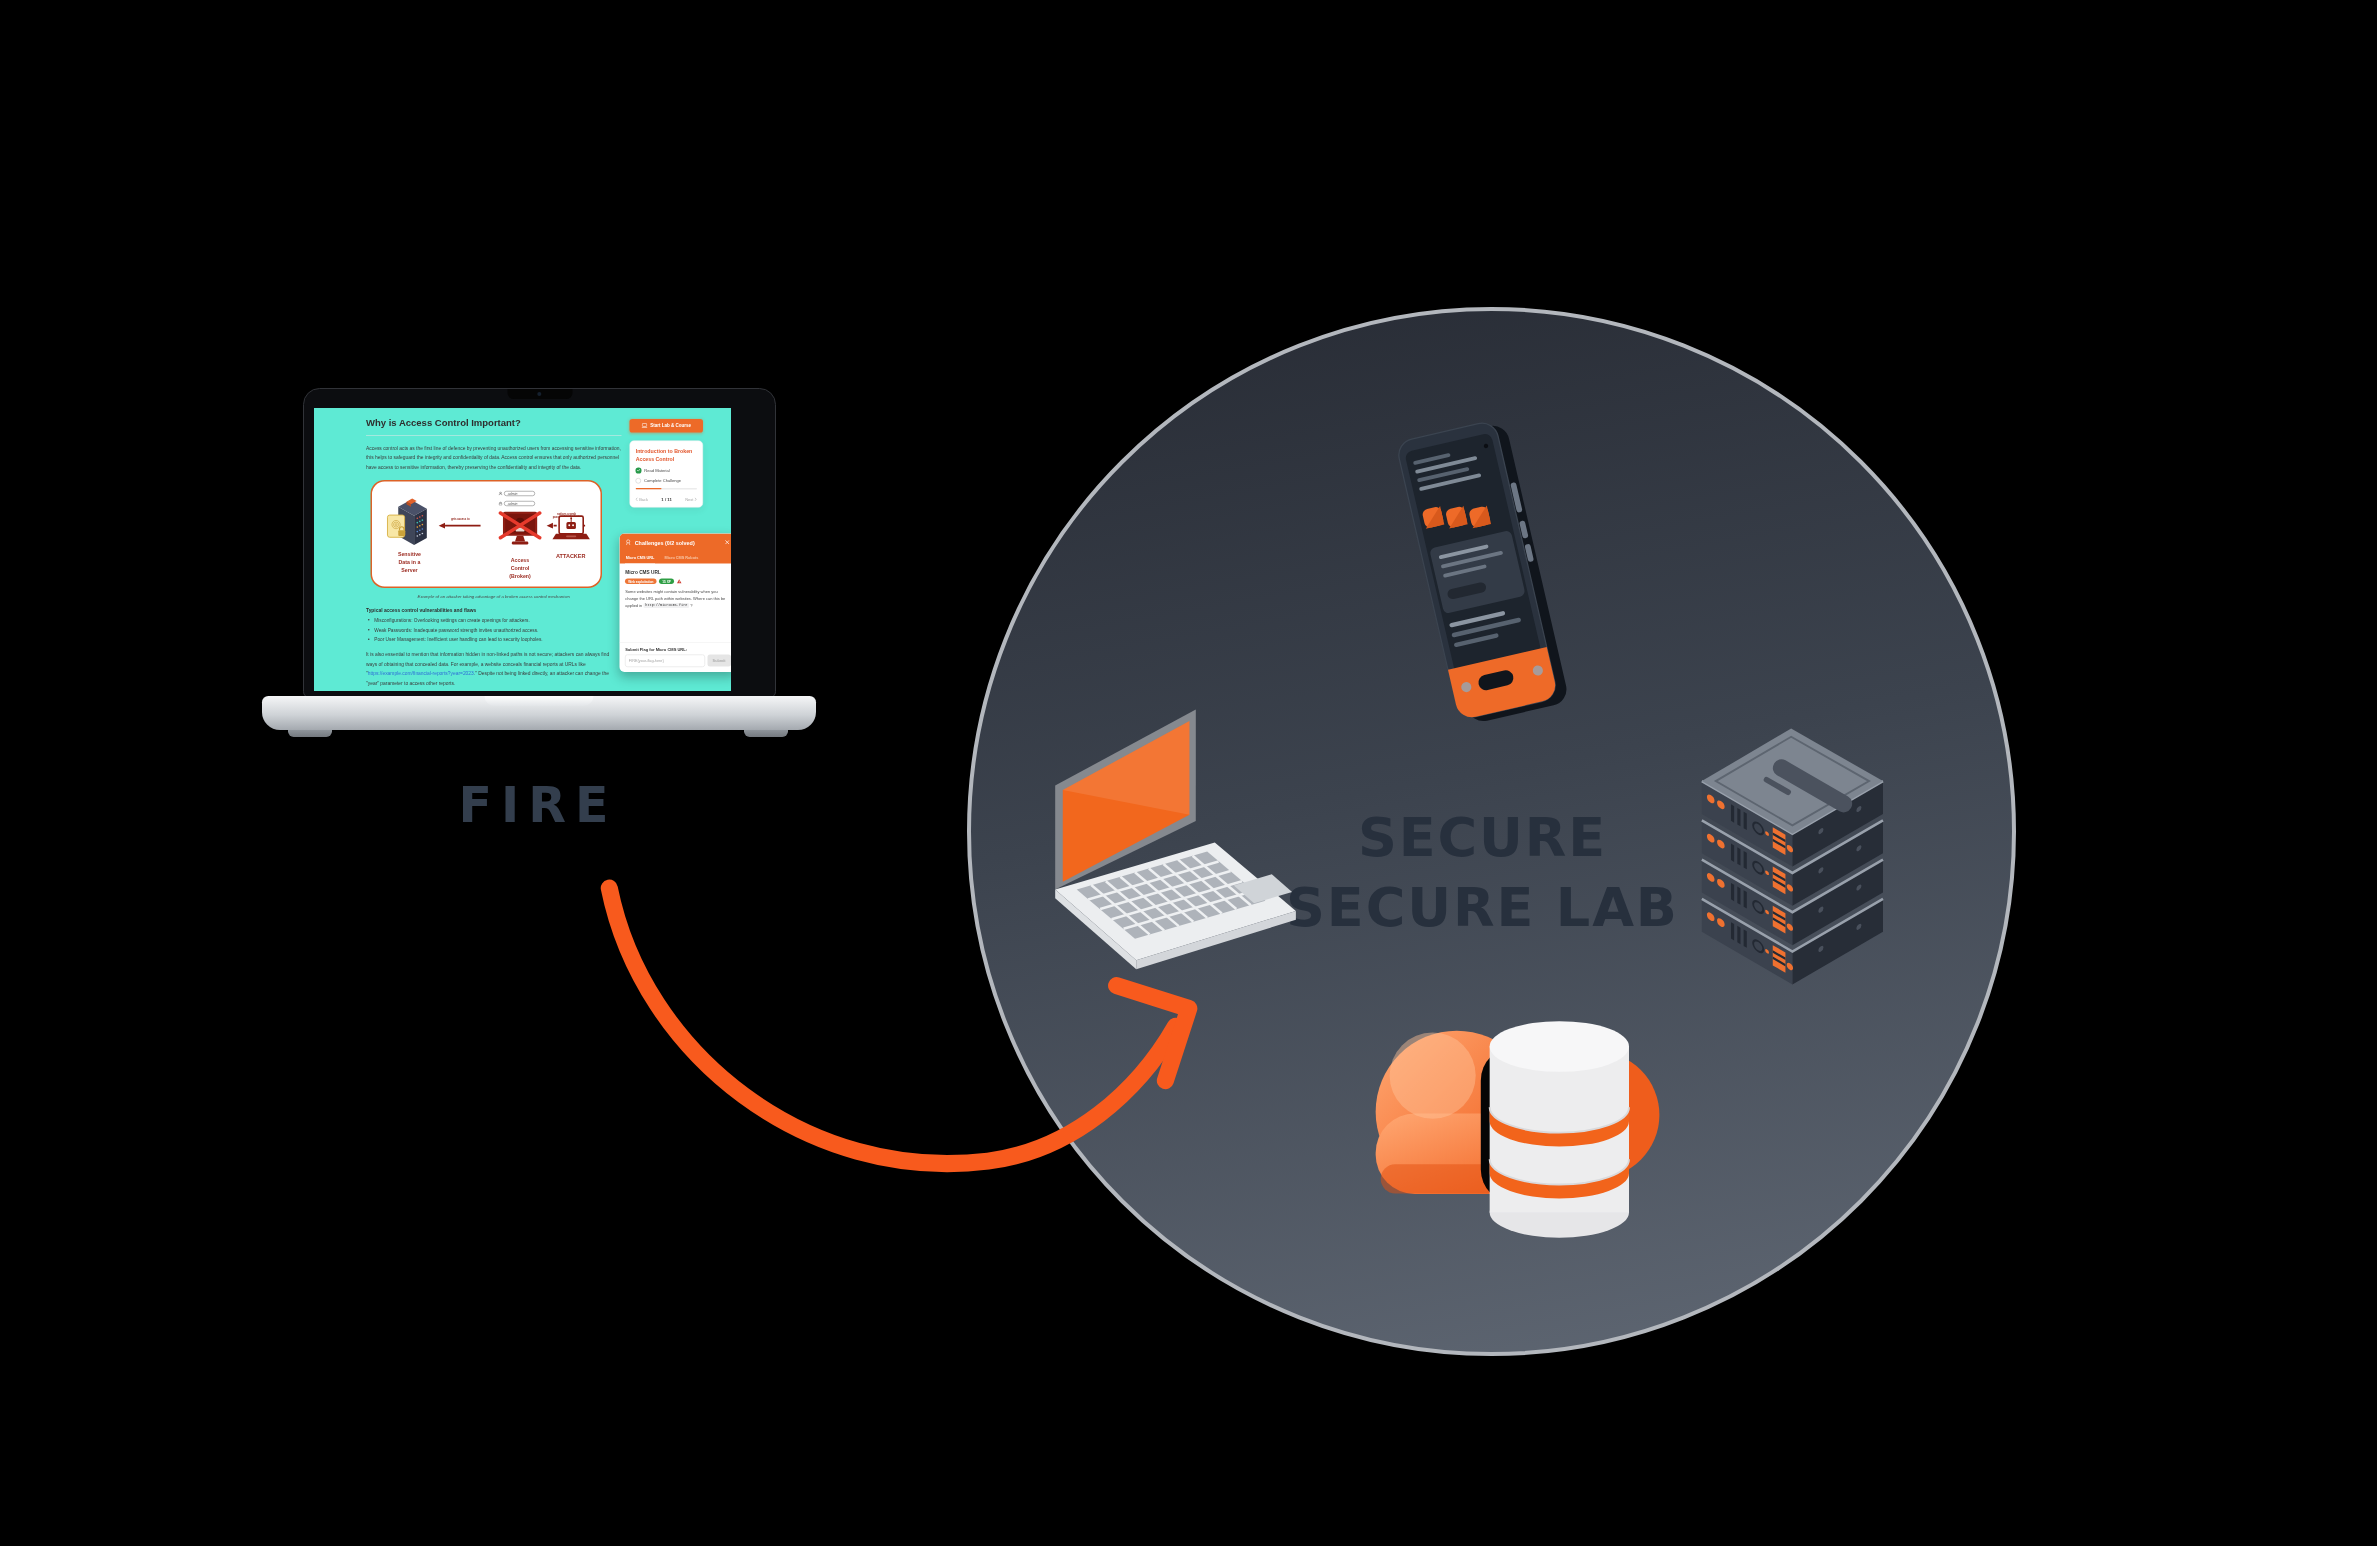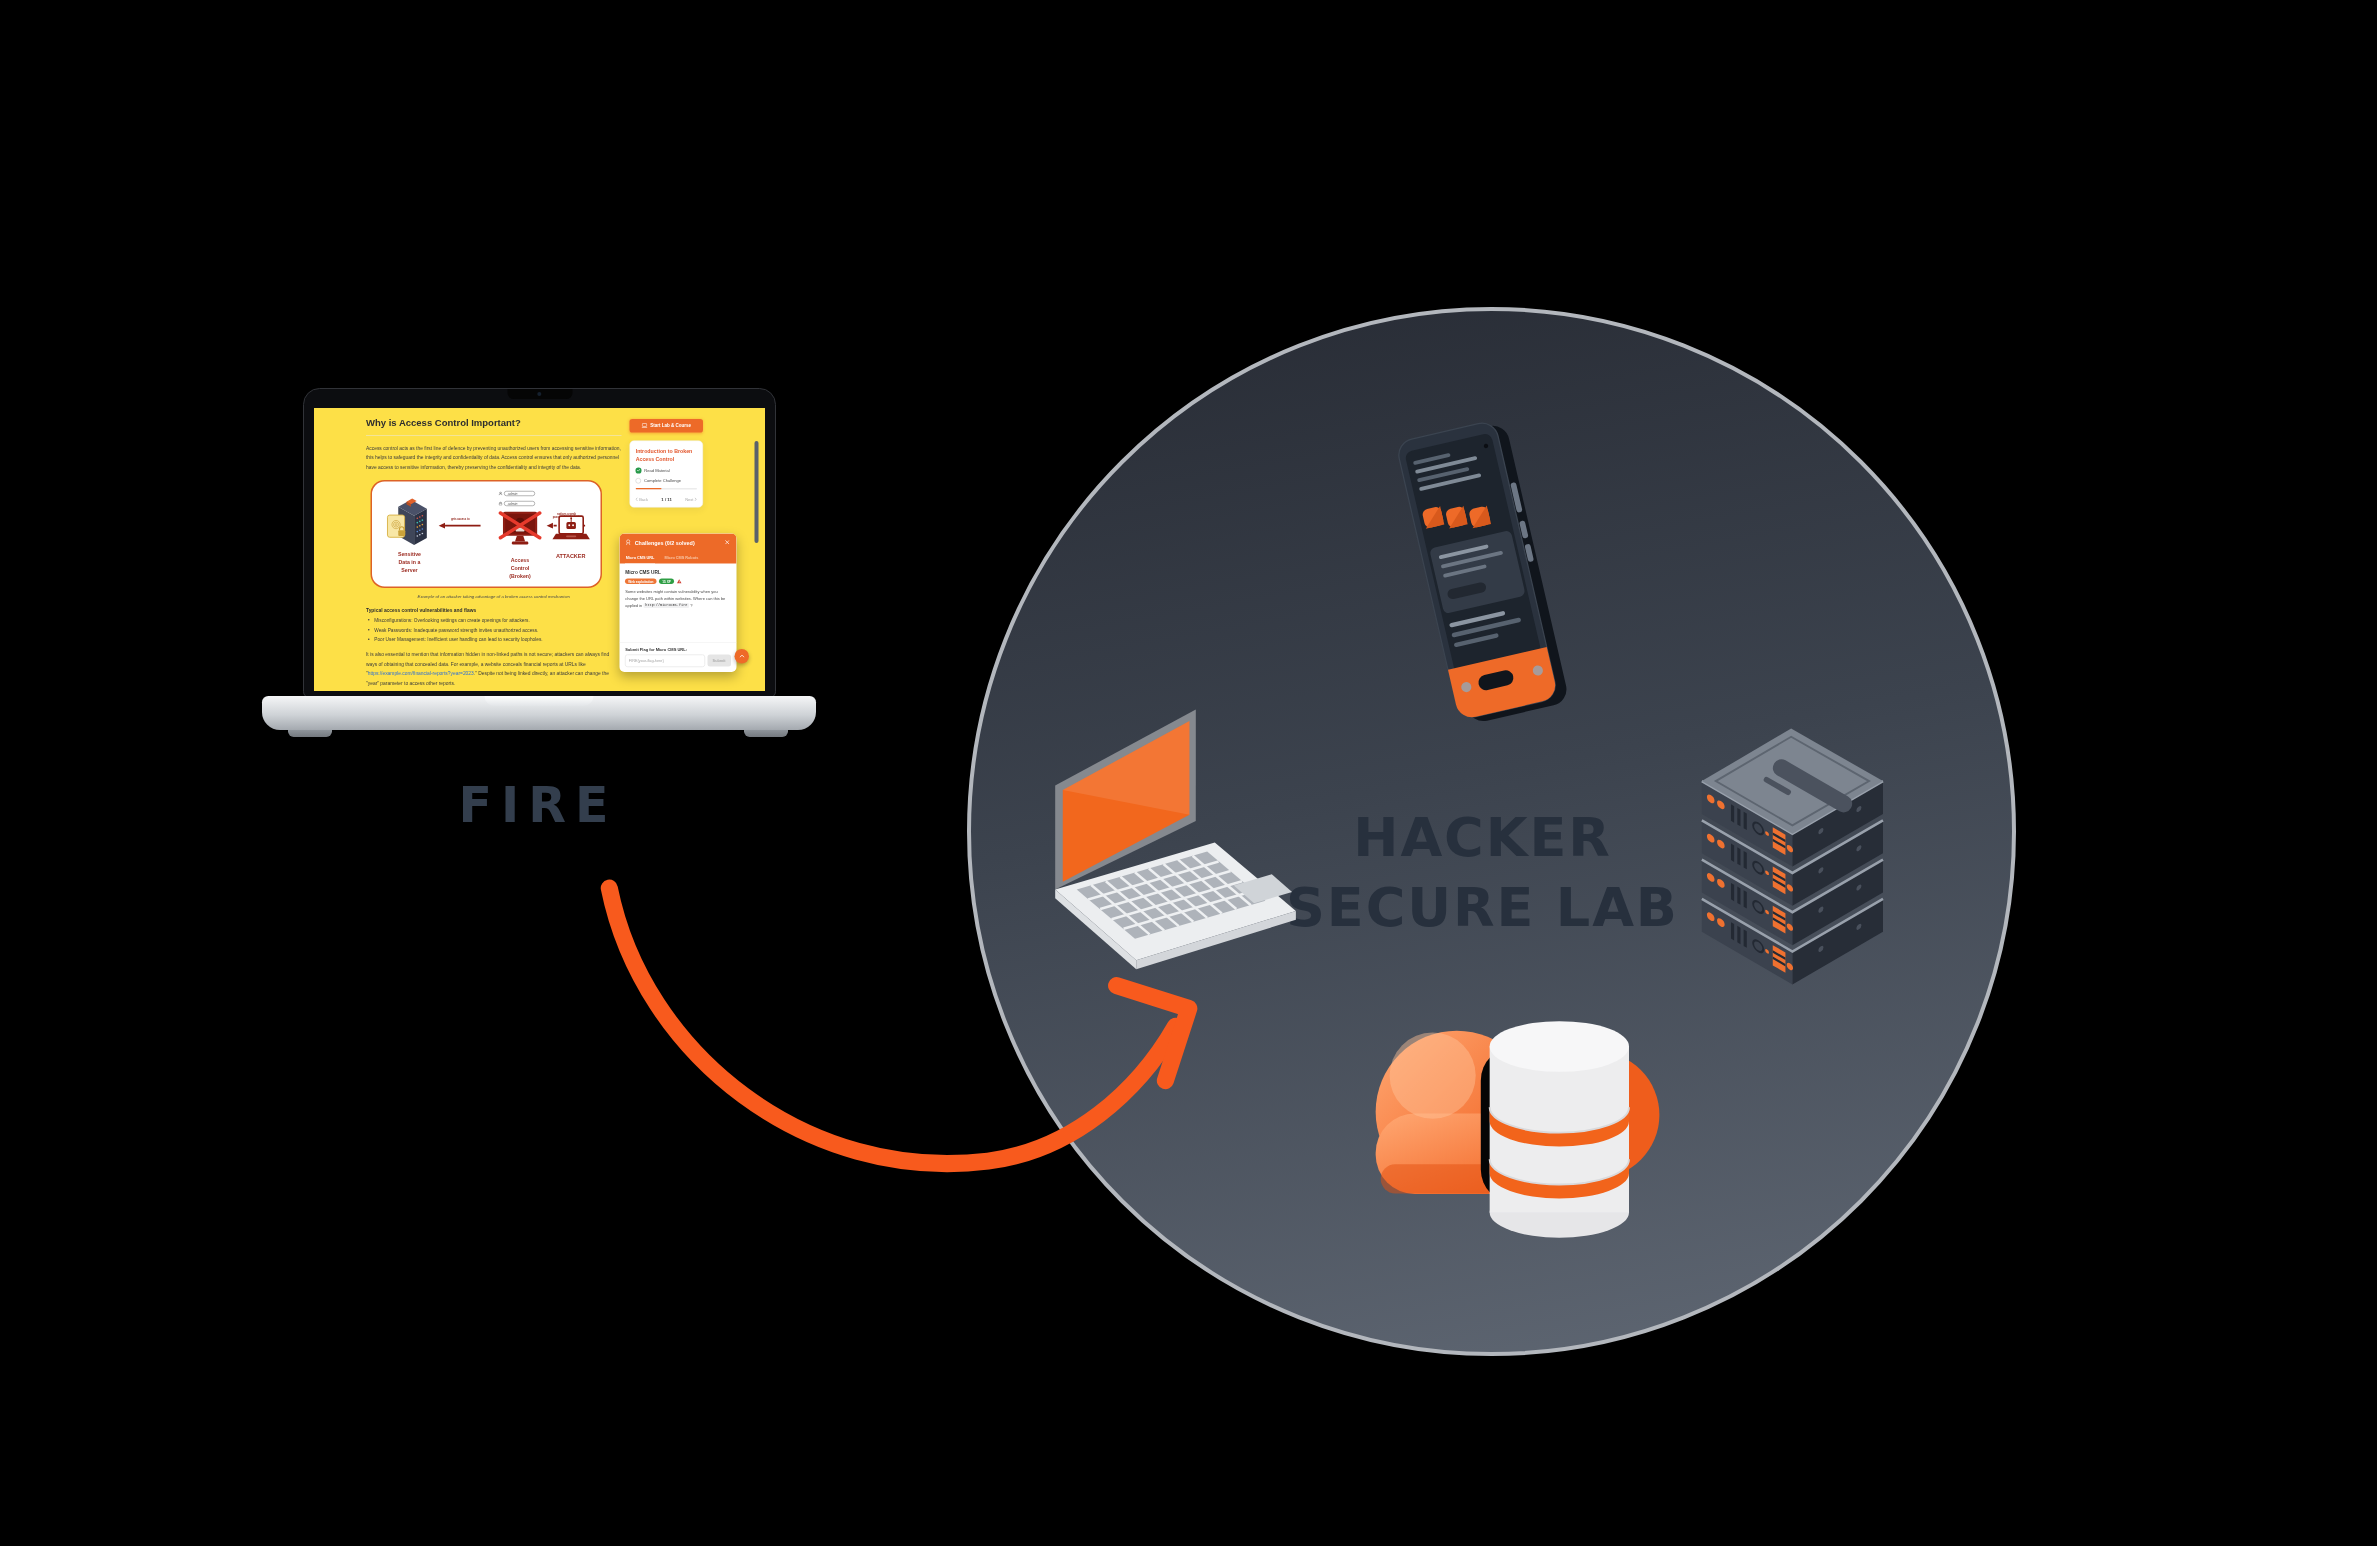--- a/index.html
+++ b/index.html
@@ -6,21 +6,21 @@
   .stage{position:relative;width:2377px;height:1547px;background:#000;overflow:hidden;
          font-family:"Liberation Sans",sans-serif;}
 
   
   .mac-screen{position:absolute;left:303px;top:388px;width:471px;height:308px;
     background:#0c0d10;border:1.3px solid #313338;border-radius:16.5px 16.5px 6.3px 6.3px;z-index:6;}
   .mac-notch{position:absolute;left:50%;top:0;transform:translateX(-50%);width:65px;height:9.5px;
     background:#050505;border-radius:0 0 6.3px 6.3px;z-index:8;}
   .mac-camera{position:absolute;left:50%;top:2.5px;transform:translateX(-50%);width:4.4px;height:4.4px;
     border-radius:50%;background:#15202e;}
-  .mac-page{position:absolute;left:10px;top:19px;width:451px;height:283px;background:#fde047;overflow:hidden;}
+  .mac-page{position:absolute;left:10px;top:19px;width:417px;height:283px;background:#5eead4;overflow:hidden;}
   .page-inner{position:relative;width:902px;height:565px;transform:scale(0.5);transform-origin:0 0;}
   .mac-base{position:absolute;left:262px;top:696px;width:554px;height:34px;z-index:7;
     background:linear-gradient(#f5f6f7,#cfd3d7 55%,#a4a9af);border-radius:6.3px 6.3px 18px 18px;}
   .mac-scoop{position:absolute;left:50%;top:0;transform:translateX(-50%);width:109px;height:10px;
     background:linear-gradient(#ffffff,#e2e5e8);border-radius:0 0 10px 10px;}
   .mac-foot{position:absolute;top:727px;width:44px;height:9.5px;z-index:5;
     background:linear-gradient(#9aa0a6,#74797f);border-radius:0 0 5.7px 5.7px;}
   .foot-l{left:288px;} .foot-r{left:744px;}
 
   
@@ -108,21 +108,21 @@
   .lab-title .line{font-size:54px;letter-spacing:1.9px;line-height:1.3;}
   .overlay{position:absolute;left:0;top:0;z-index:3;pointer-events:none;}
 </style>
 </head>
 <body>
 
 <div class="stage">
 
   <div class="lab-circle"></div>
   <div class="lab-title">
-    <div class="line">HACKER</div>
+    <div class="line">SECURE</div>
     <div class="line">SECURE LAB</div>
   </div>
 
   <svg class="overlay" width="2377" height="1547" viewBox="0 0 3753 2442">
     <defs>
       <linearGradient id="cloudGrad" x1="0" y1="0" x2="1" y2="1">
         <stop offset="0" stop-color="#ffa873"></stop>
           <stop offset="1" stop-color="#f05a17"></stop>
       </linearGradient>
       <g id="srv-layer">

